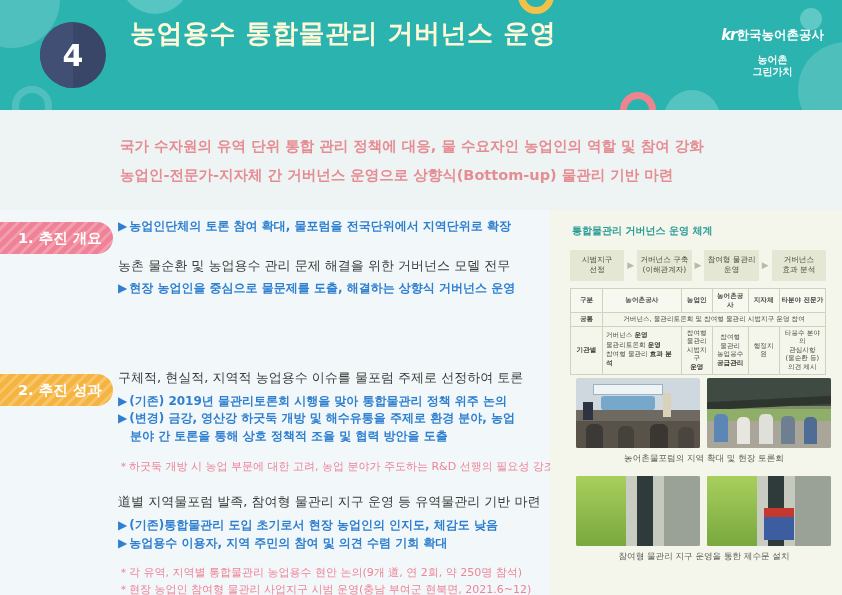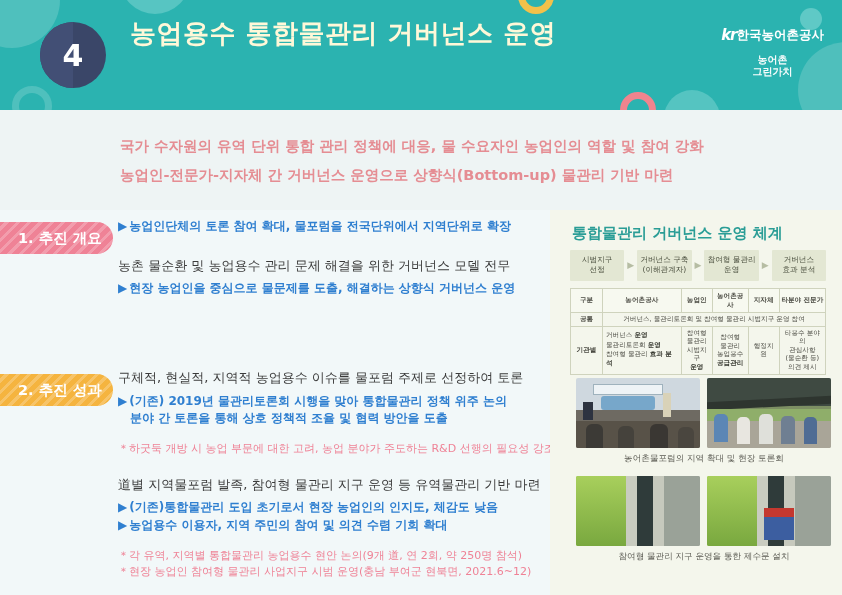--- a/index.html
+++ b/index.html
@@ -95,21 +95,21 @@
   .gap-md { height: 17px; }
   .gap-lg { height: 20px; }
 
   
   #right-col {
     position: absolute; left: 550px; top: 210px; width: 292px; height: 385px;
     background: #f4f6ec;
   }
   #right-title {
     position: absolute; left: 22px; top: 14px;
-    color: #2a9d96; font-size: 15px; font-weight: bold; white-space: nowrap;
+    color: #2a9d96; font-size: 10px; font-weight: bold; white-space: nowrap;
   }
 
   
   #flow { position: absolute; left: 20px; top: 40px; width: 256px;
           display: flex; align-items: center; }
   .flow-box {
     background: #e3e7d3; color: #4a4f3e;
     font-size: 7.6px; line-height: 1.35; text-align: center;
     padding: 5px 3px; width: 58px; border-radius: 1px;
   }
@@ -197,20 +197,21 @@
       <div class="t-arrow"><span class="ar">▶</span><span>현장 농업인을 중심으로 물문제를 도출, 해결하는 상향식 거버넌스 운영</span></div>
     </div>
 
     <div class="sec-tab stripes" id="tab-2">
       <span>2. 추진 성과</span>
     </div>
 
     <div id="body-2">
       <div class="t-plain">구체적, 현실적, 지역적 농업용수 이슈를 물포럼 주제로 선정하여 토론</div>
       <div class="t-arrow"><span class="ar">▶</span><span>(기존) 2019년 물관리토론회 시행을 맞아 통합물관리 정책 위주 논의</span></div>
+      <div class="t-arrow"><span class="ar">▶</span><span>(변경) 금강, 영산강 하굿둑 개방 및 해수유통을 주제로 환경 분야, 농업</span></div>
       <div class="t-arrow indent">분야 간 토론을 통해 상호 정책적 조율 및 협력 방안을 도출</div>
       <div class="gap-sm"></div>
       <div class="t-note">＊하굿둑 개방 시 농업 부문에 대한 고려, 농업 분야가 주도하는 R&amp;D 선행의 필요성 강조</div>
       <div class="gap-md"></div>
       <div class="t-plain">道별 지역물포럼 발족, 참여형 물관리 지구 운영 등 유역물관리 기반 마련</div>
       <div class="t-arrow"><span class="ar">▶</span><span>(기존)통합물관리 도입 초기로서 현장 농업인의 인지도, 체감도 낮음</span></div>
       <div class="t-arrow"><span class="ar">▶</span><span>농업용수 이용자, 지역 주민의 참여 및 의견 수렴 기회 확대</span></div>
       <div class="gap-sm"></div>
       <div class="t-note">＊각 유역, 지역별 통합물관리 농업용수 현안 논의(9개 道, 연 2회, 약 250명 참석)</div>
       <div class="t-note">＊현장 농업인 참여형 물관리 사업지구 시범 운영(충남 부여군 현북면, 2021.6~12)</div>

